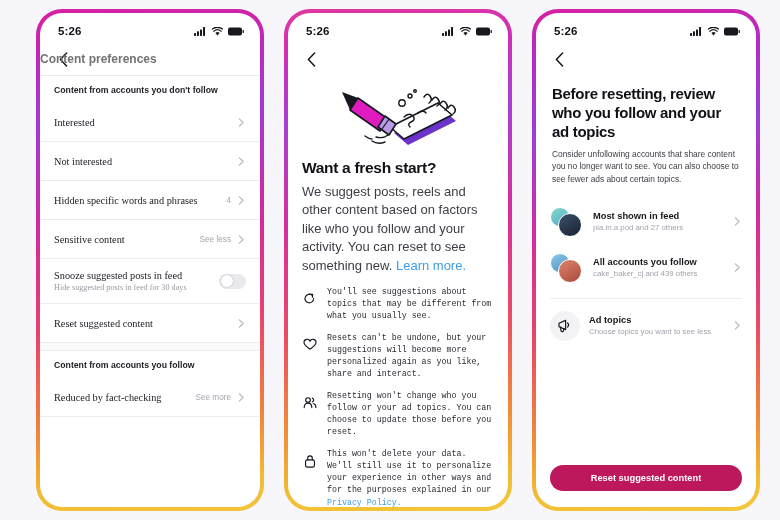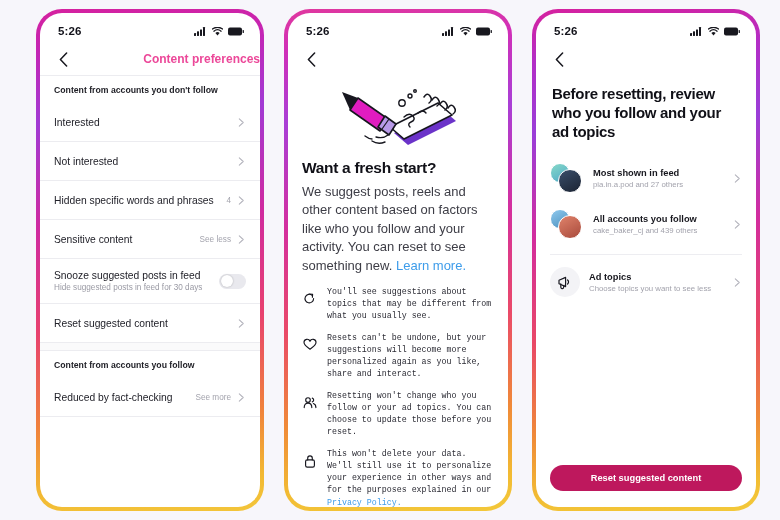--- a/index.html
+++ b/index.html
@@ -65,24 +65,24 @@
     flex: 0 0 auto;
   }
   .back-btn {
     width: 22px; height: 22px;
     display: flex; align-items: center; justify-content: center;
     cursor: pointer;
   }
   .nav-title {
     position: absolute;
     left: 0; right: 0;
-    text-align: right;
+    text-align: left;
     font-size: 12px;
     font-weight: 600;
-    color: #ec4899;
+    color: #737373;
     pointer-events: none;
   }
 
   
   .body1 { flex: 1 1 auto; display: flex; flex-direction: column; }
   .sec-head {
     font-size: 8.7px;
     font-weight: 700;
     color: #1d1d24;
     padding: 9px 14px 8px 14px;
@@ -90,21 +90,21 @@
   .divline { height: 1px; background: #ececf0; margin: 0 0px; }
   .row {
     padding: 11px 14px 11px 14px;
     display: flex;
     align-items: center;
     justify-content: space-between;
     gap: 6px;
     cursor: pointer;
     min-height: 38px;
   }
-  .row-texts { display: flex; flex-direction: column; gap: 2px; }
+  .row-texts { display: flex; flex-direction: column; gap: 2px; font-family: Liberation Serif, serif; }
   .row-title { font-size: 10.3px; color: #22222a; font-weight: 400; }
   .row-sub { font-size: 8.2px; color: #9a9aa4; }
   .row-right { display: flex; align-items: center; gap: 6px; flex: 0 0 auto; }
   .row-meta { font-size: 8.2px; color: #a3a3ad; }
   .chev { width: 9px; height: 9px; flex: 0 0 auto; }
   .gap-block { height: 9px; background: #fafafb; border-top: 1px solid #ececf0; border-bottom: 1px solid #ececf0; }
 
   
   .toggle {
     width: 27px; height: 15px;
@@ -502,20 +502,21 @@
         <div class="back-btn">
           <svg width="9" height="15" viewBox="0 0 9 15">
             <path d="M7.6 1 L1.4 7.5 L7.6 14" stroke="#18181f" stroke-width="1.5" fill="none" stroke-linecap="round" stroke-linejoin="round"></path>
           </svg>
         </div>
       </div>
 
       <div class="body3">
 
         <div class="h3t">Before resetting, review who you follow and your ad topics</div>
+        <div class="lead3">Consider unfollowing accounts that share content you no longer want to see. You can also choose to see fewer ads about certain topics.</div>
 
         <div class="acct-list">
 
           <div class="acct-row">
             <div class="avatars">
               <div class="av back" style="background:linear-gradient(150deg,#86d9c8,#4fa8c9);"></div>
               <div class="av front" style="background:linear-gradient(150deg,#3a4f6b,#1b2332);"></div>
             </div>
             <div class="acct-texts">
               <span class="acct-title">Most shown in feed</span>

